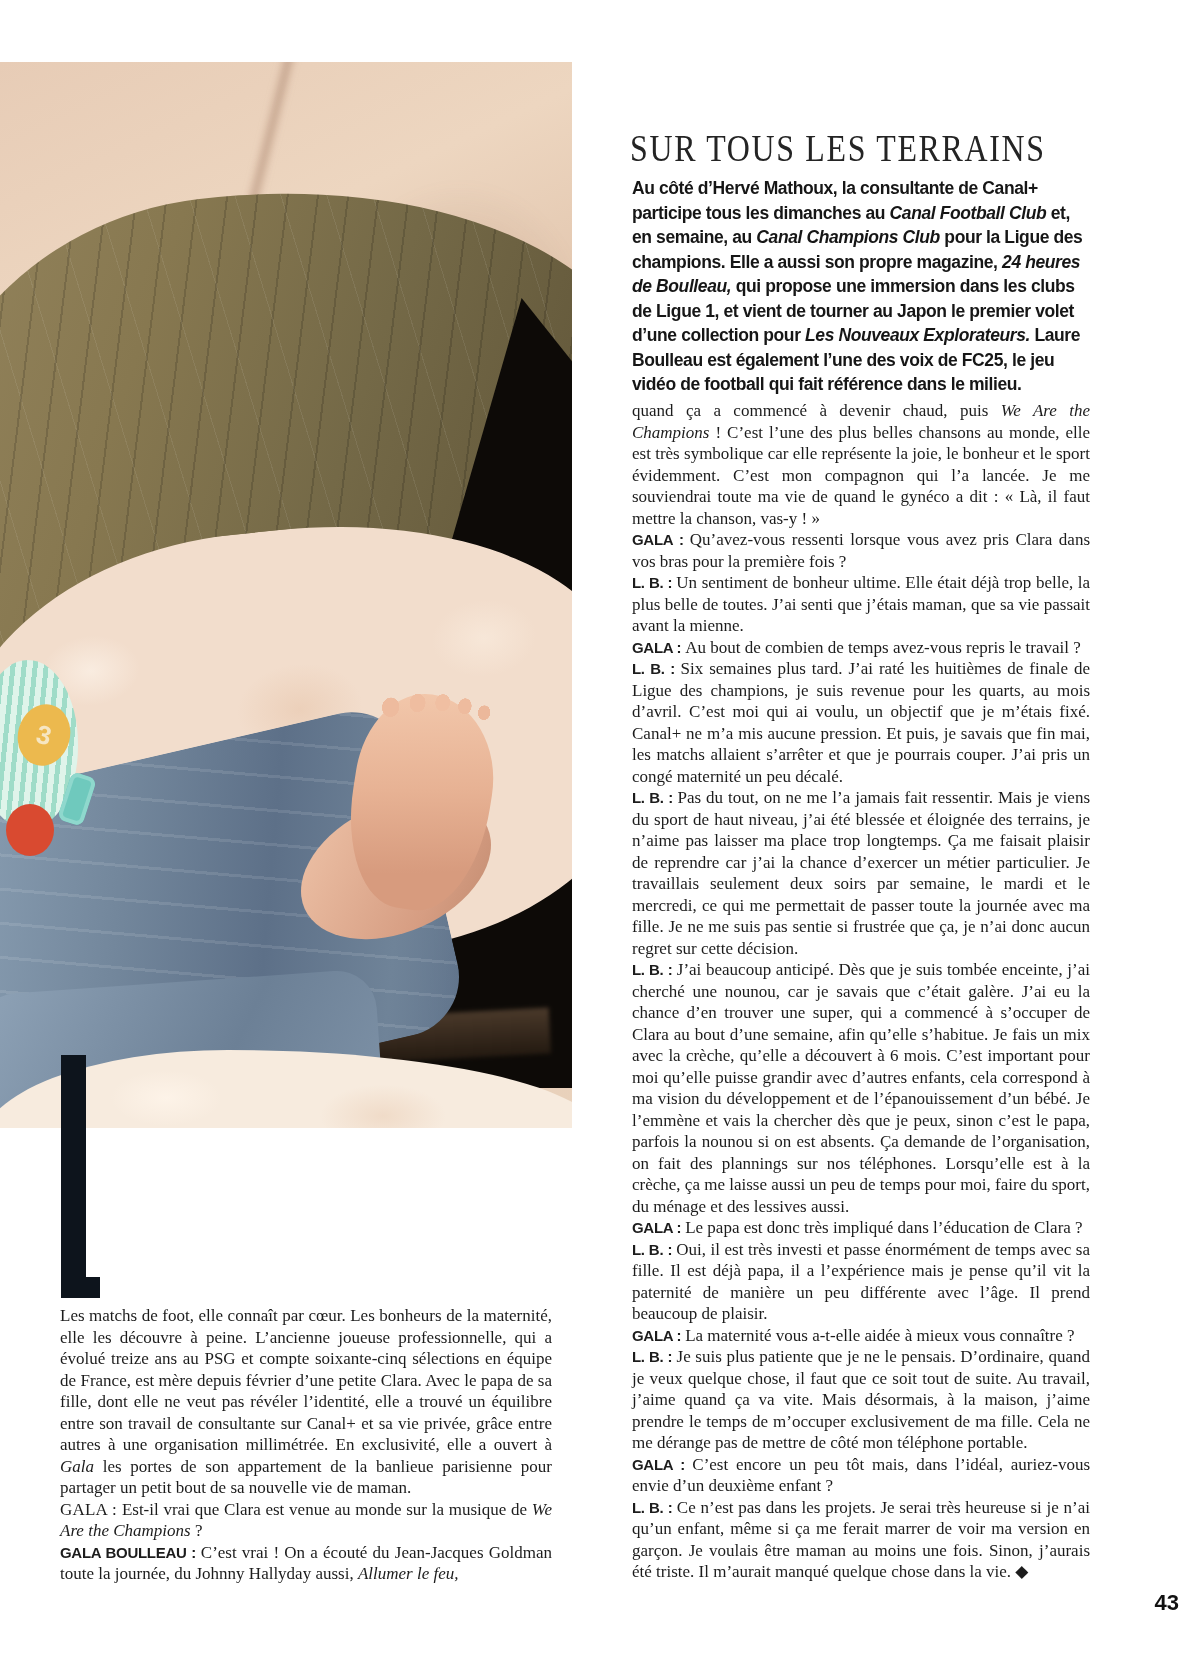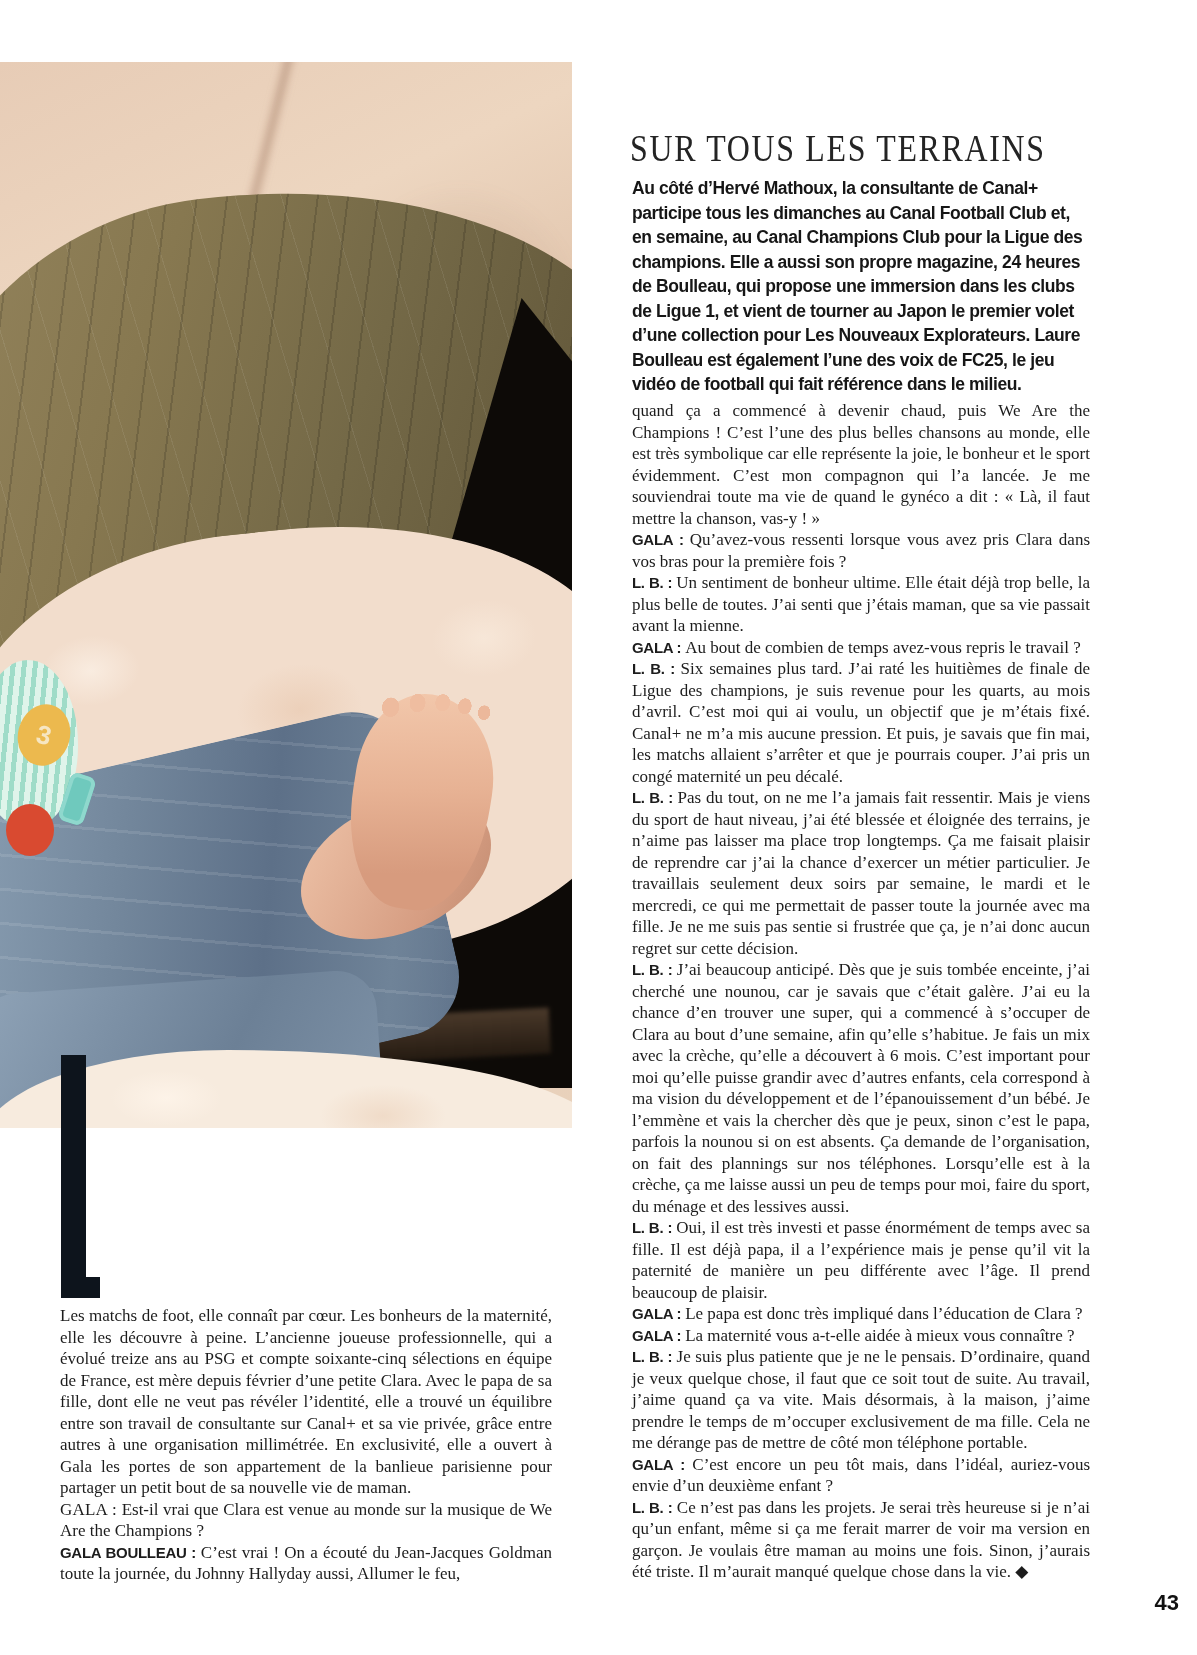--- a/index.html
+++ b/index.html
@@ -65,21 +65,21 @@
          transform:rotate(18deg);box-shadow:inset 0 0 0 4px #8fd8cd;}
 
   
   .dropcap{position:absolute;left:61px;top:1055px;width:39px;height:243px;background:#0d141c;
          clip-path:polygon(0 0,25px 0,25px 222px,39px 222px,39px 243px,0 243px);}
   .dropcap .sr{position:absolute;width:1px;height:1px;overflow:hidden;clip-path:inset(50%);}
 
   
   .serif-body{font-size:17px;line-height:21.5px;text-align:justify;}
   .serif-body p{margin:0;}
-  .it{}
+  .it{font-style:italic;}
   .speaker{font-family:"Liberation Sans",sans-serif;font-weight:700;font-size:15px;
            letter-spacing:-.3px;white-space:nowrap;}
   .speaker.serif{font-family:"Liberation Serif",serif;font-weight:400;font-size:17px;letter-spacing:.2px;}
 
   .col-left{position:absolute;left:60px;top:1305px;width:492px;}
   .section-heading{position:absolute;left:630px;top:126px;margin:0;font-weight:400;color:#242424;
          font-family:"Liberation Serif",serif;font-size:38px;letter-spacing:2px;white-space:nowrap;
          transform:scaleX(.84);transform-origin:left top;}
   .intro{position:absolute;left:632px;top:176px;width:452px;margin:0;
          font-family:"Liberation Sans",sans-serif;font-weight:700;font-size:17.5px;line-height:24.5px;
@@ -126,22 +126,22 @@
   <h1 class="section-heading">SUR TOUS LES TERRAINS</h1>
   <p class="intro"><span>Au côté d’Hervé Mathoux, la consultante de Canal+ participe tous les dimanches au </span><span class="it">Canal Football Club</span><span> et, en semaine, au </span><span class="it">Canal Champions Club</span><span> pour la Ligue des champions. Elle a aussi son propre magazine, </span><span class="it">24 heures de Boulleau,</span><span> qui propose une immersion dans les clubs de Ligue 1, et vient de tourner au Japon le premier volet d’une collection pour </span><span class="it">Les Nouveaux Explorateurs.</span><span> Laure Boulleau est également l’une des voix de FC25, le jeu vidéo de football qui fait référence dans le milieu.</span></p>
   <div class="right-body serif-body">
       <p><span>quand ça a commencé à devenir chaud, puis </span><span class="it">We Are the Champions</span><span> ! C’est l’une des plus belles chansons au monde, elle est très symbolique car elle représente la joie, le bonheur et le sport évidemment. C’est mon compagnon qui l’a lancée. Je me souviendrai toute ma vie de quand le gynéco a dit : « Là, il faut mettre la chanson, vas-y ! »</span></p>
       <p><span class="speaker ">GALA : </span><span>Qu’avez-vous ressenti lorsque vous avez pris Clara dans vos bras pour la première fois ?</span></p>
       <p><span class="speaker ">L. B. : </span><span>Un sentiment de bonheur ultime. Elle était déjà trop belle, la plus belle de toutes. J’ai senti que j’étais maman, que sa vie passait avant la mienne.</span></p>
       <p><span class="speaker ">GALA : </span><span>Au bout de combien de temps avez-vous repris le travail ?</span></p>
       <p><span class="speaker ">L. B. : </span><span>Six semaines plus tard. J’ai raté les huitièmes de finale de Ligue des champions, je suis revenue pour les quarts, au mois d’avril. C’est moi qui ai voulu, un objectif que je m’étais fixé. Canal+ ne m’a mis aucune pression. Et puis, je savais que fin mai, les matchs allaient s’arrêter et que je pourrais couper. J’ai pris un congé maternité un peu décalé.</span></p>
       <p><span class="speaker ">L. B. : </span><span>Pas du tout, on ne me l’a jamais fait ressentir. Mais je viens du sport de haut niveau, j’ai été blessée et éloignée des terrains, je n’aime pas laisser ma place trop longtemps. Ça me faisait plaisir de reprendre car j’ai la chance d’exercer un métier particulier. Je travaillais seulement deux soirs par semaine, le mardi et le mercredi, ce qui me permettait de passer toute la journée avec ma fille. Je ne me suis pas sentie si frustrée que ça, je n’ai donc aucun regret sur cette décision.</span></p>
       <p><span class="speaker ">L. B. : </span><span>J’ai beaucoup anticipé. Dès que je suis tombée enceinte, j’ai cherché une nounou, car je savais que c’était galère. J’ai eu la chance d’en trouver une super, qui a commencé à s’occuper de Clara au bout d’une semaine, afin qu’elle s’habitue. Je fais un mix avec la crèche, qu’elle a découvert à 6 mois. C’est important pour moi qu’elle puisse grandir avec d’autres enfants, cela correspond à ma vision du développement et de l’épanouissement d’un bébé. Je l’emmène et vais la chercher dès que je peux, sinon c’est le papa, parfois la nounou si on est absents. Ça demande de l’organisation, on fait des plannings sur nos téléphones. Lorsqu’elle est à la crèche, ça me laisse aussi un peu de temps pour moi, faire du sport, du ménage et des lessives aussi.</span></p>
+      <p><span class="speaker ">GALA : </span><span>Le papa est donc très impliqué dans l’éducation de Clara ?</span></p>
       <p><span class="speaker ">L. B. : </span><span>Oui, il est très investi et passe énormément de temps avec sa fille. Il est déjà papa, il a l’expérience mais je pense qu’il vit la paternité de manière un peu différente avec l’âge. Il prend beaucoup de plaisir.</span></p>
-      <p><span class="speaker ">GALA : </span><span>Le papa est donc très impliqué dans l’éducation de Clara ?</span></p>
       <p><span class="speaker ">GALA : </span><span>La maternité vous a-t-elle aidée à mieux vous connaître ?</span></p>
       <p><span class="speaker ">L. B. : </span><span>Je suis plus patiente que je ne le pensais. D’ordinaire, quand je veux quelque chose, il faut que ce soit tout de suite. Au travail, j’aime quand ça va vite. Mais désormais, à la maison, j’aime prendre le temps de m’occuper exclusivement de ma fille. Cela ne me dérange pas de mettre de côté mon téléphone portable.</span></p>
       <p><span class="speaker ">GALA : </span><span>C’est encore un peu tôt mais, dans l’idéal, auriez-vous envie d’un deuxième enfant ?</span></p>
       <p><span class="speaker ">L. B. : </span><span>Ce n’est pas dans les projets. Je serai très heureuse si je n’ai qu’un enfant, même si ça me ferait marrer de voir ma version en garçon. Je voulais être maman au moins une fois. Sinon, j’aurais été triste. Il m’aurait manqué quelque chose dans la vie. ◆</span></p>
     </div>
 
   <div class="page-number">43</div>
 </div>
 
 </body></html>

